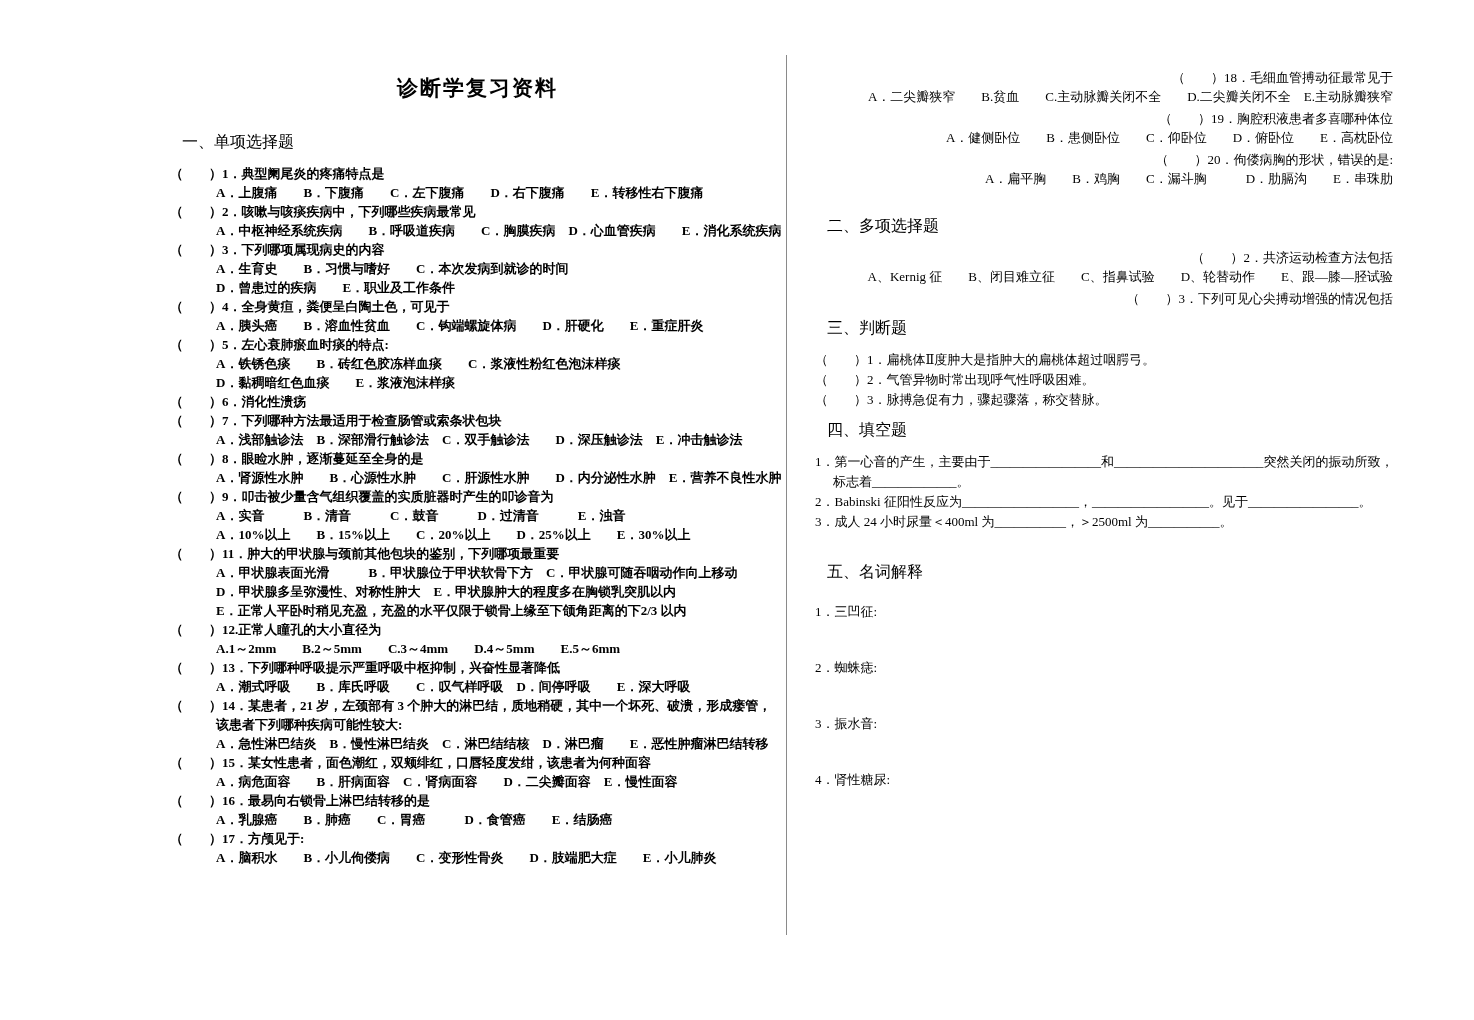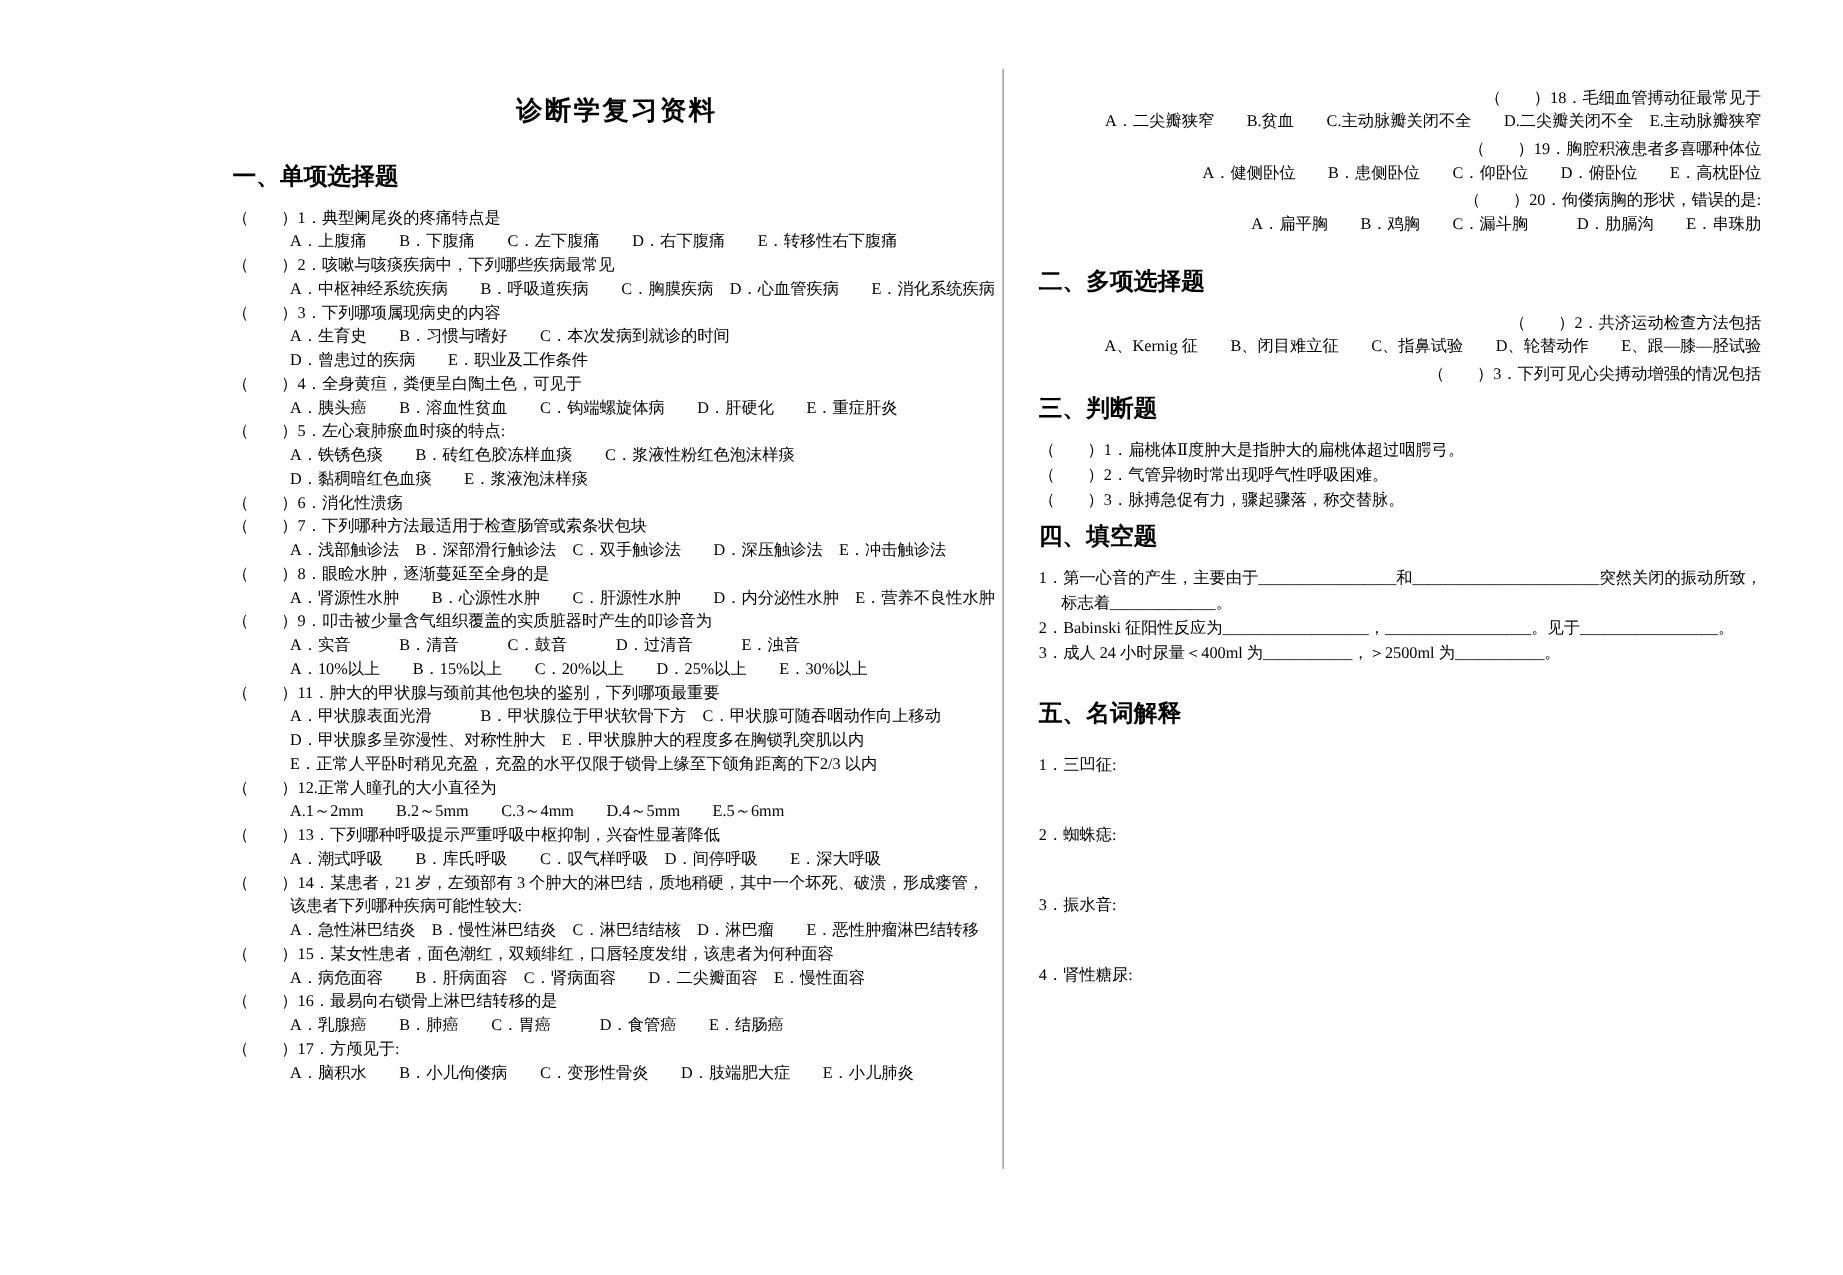--- a/index.html
+++ b/index.html
@@ -4,52 +4,52 @@
 <style>
   * { box-sizing: border-box; }
   html, body {
     margin: 0; padding: 0;
     width: 1474px; height: 1020px;
     background: #ffffff;
     color: #000000;
     font-family: "Liberation Serif", "DejaVu Serif", serif;
     overflow: hidden;
   }
-  .page { position: absolute; left: 16px; top: 0; width: 1333px; height: 1020px; }
+  .page { position: absolute; left: 0; top: 0; width: 1333px; height: 1020px; }
 
   .col-left  { position: absolute; left: 170px; top: 60px; width: 615px; }
   .col-right { position: absolute; left: 815px; top: 68px; width: 578px; }
 
   .divider {
     position: absolute; left: 786px; top: 55px;
     width: 1px; height: 880px; background: #8a8a8a;
   }
 
   .doc-title {
     font-size: 21px; font-weight: bold;
     text-align: center; margin: 14px 0 0 0;
     letter-spacing: 2px;
   }
 
   .section-heading {
-    font-size: 19px; font-weight: bold;
+    font-size: 16px; font-weight: normal;
     line-height: 20px;
-    margin: 28px 0 12px 0;
+    margin: 28px 0 12px 12px;
     white-space: nowrap;
   }
   .col-left .section-heading { margin-top: 30px; }
 
   .line {
     font-size: 13px; line-height: 19px;
     white-space: nowrap;
   }
   .indent { padding-left: 46px; }
   .indent-small { padding-left: 18px; }
 
-  .q-tight  { margin: 0; }
+  .q-tight  { margin: 0; font-weight: bold; }
   .q-spaced { margin-bottom: 3px; text-align: right; }
 
   .judgment-line { line-height: 20px; }
   .fill-line { line-height: 20px; }
 
   .term-item {
     font-size: 13px; line-height: 19px;
     margin-bottom: 37px; white-space: nowrap;
   }
 

